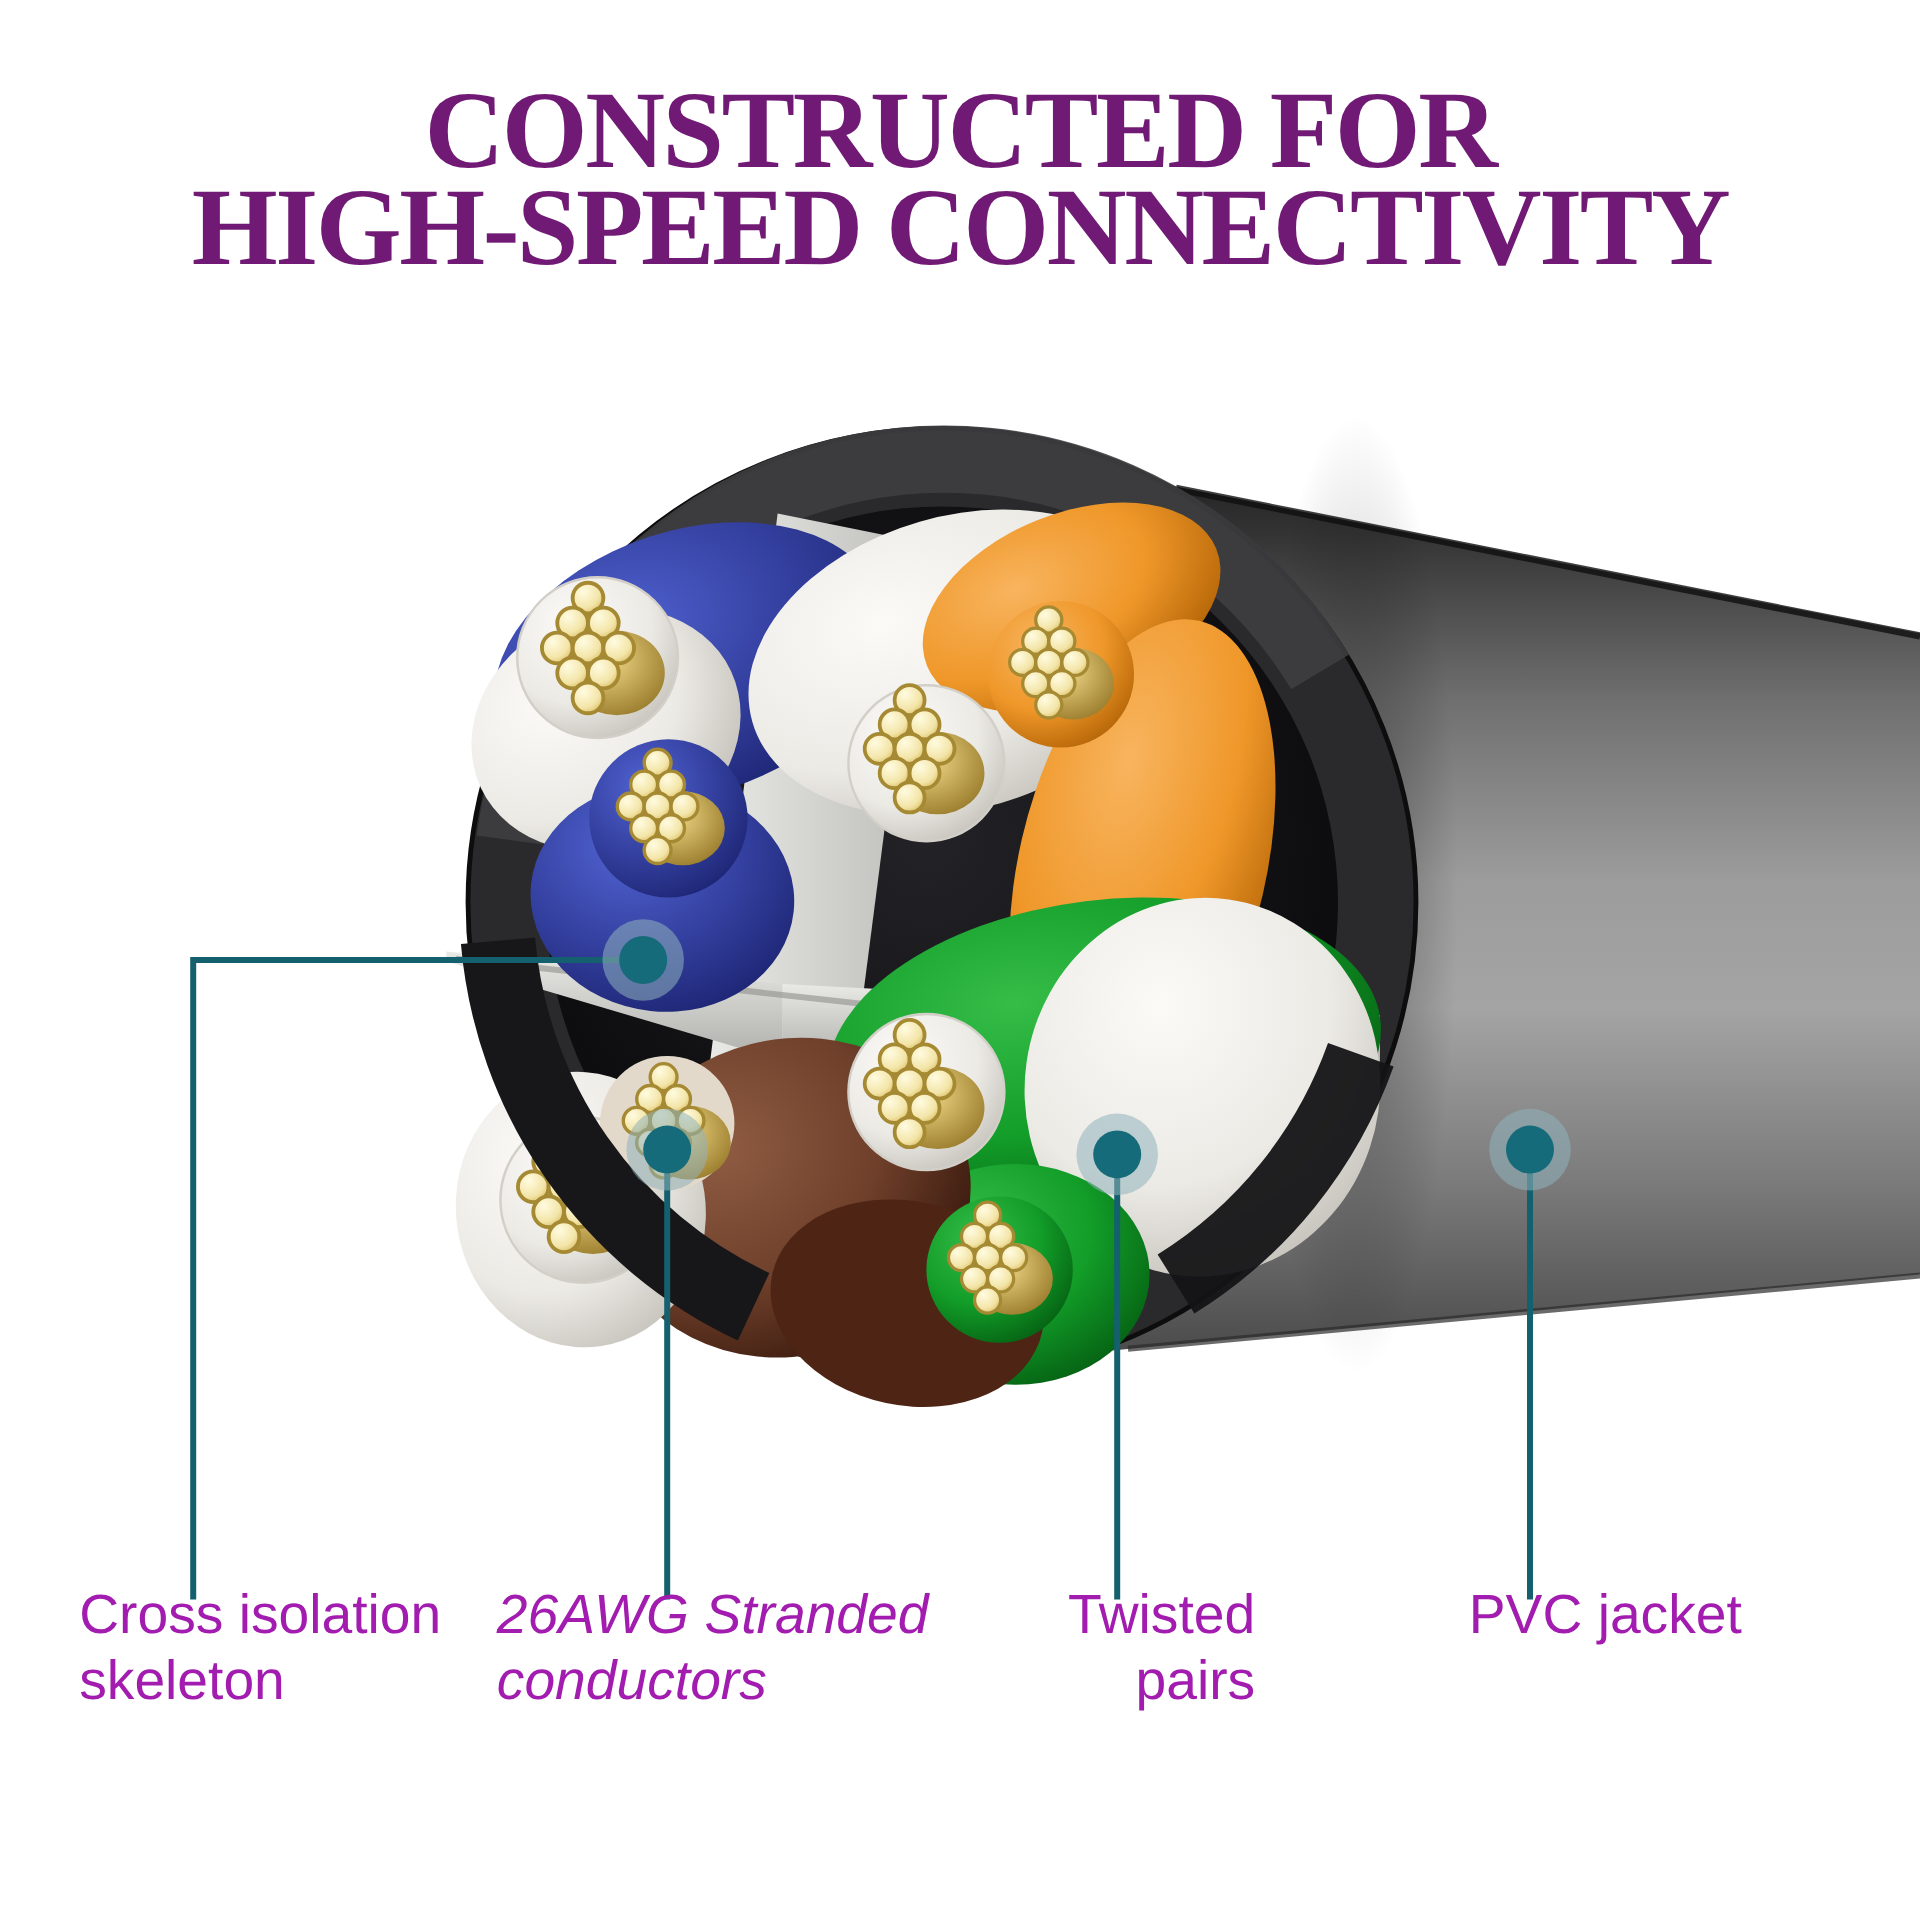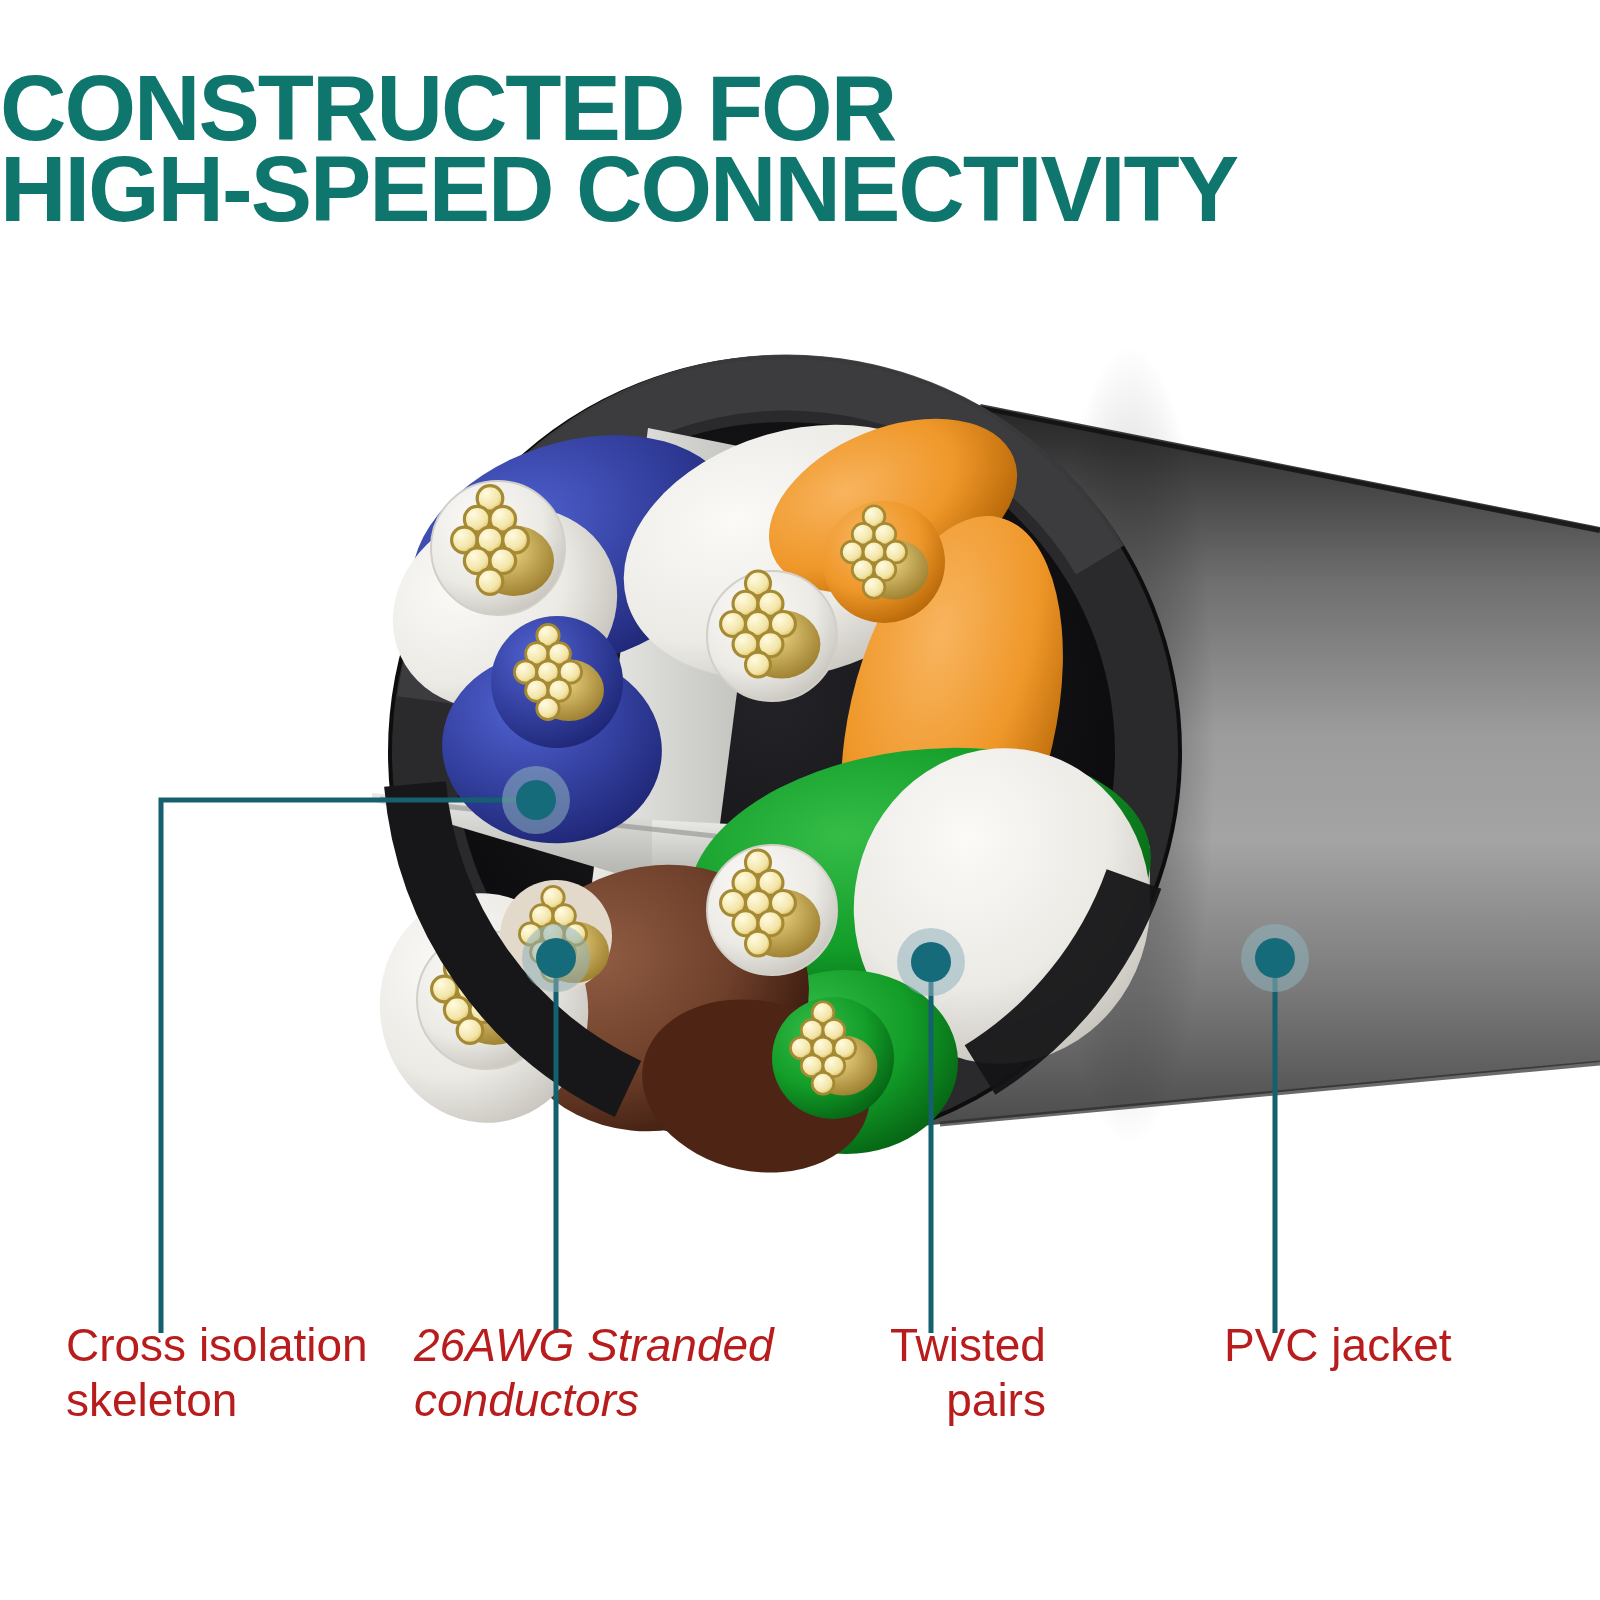--- a/index.html
+++ b/index.html
@@ -2,26 +2,27 @@
 <html><head>
 <meta charset="utf-8">
 <style>
   html,body{margin:0;padding:0;background:#ffffff;}
   .stage{
     position:relative;width:1600px;height:1600px;background:#ffffff;
     overflow:hidden;font-family:"Liberation Sans",sans-serif;
   }
   .art{position:absolute;left:0;top:0;width:1600px;height:1600px;}
   .title{
-    position:absolute;left:0;top:68px;width:1600px;text-align:left;
-    color:#0f766e;font-weight:bold;font-size:92px;line-height:81px;
+    position:absolute;left:0;top:68px;width:1600px;text-align:center;
+    color:#701a75;font-weight:bold;font-size:92px;line-height:81px;
     letter-spacing:-2px;
+    font-family:Liberation Serif, serif;
   }
   .callout-label{
-    position:absolute;color:#b91c1c;font-size:46px;line-height:55px;
+    position:absolute;color:#a21caf;font-size:46px;line-height:55px;
     white-space:nowrap;
   }
   .lbl-cross{left:66px;top:1318px;}
   .lbl-stranded{left:414px;top:1318px;font-style:italic;}
   .lbl-twisted{left:890px;top:1318px;text-align:right;}
   .lbl-pvc{left:1192px;top:1318px;margin-left:32px;}
 </style>
 </head>
 <body>
 

